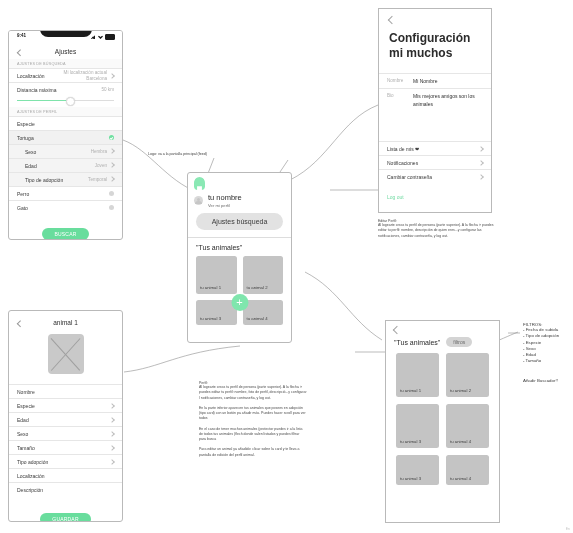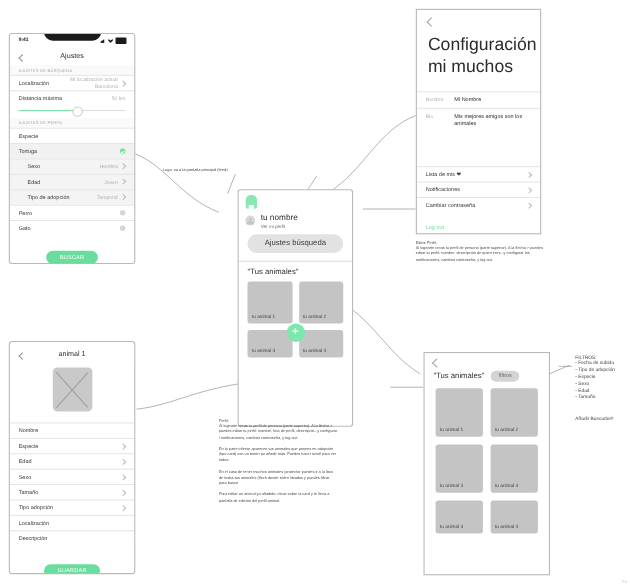--- a/index.html
+++ b/index.html
@@ -74,21 +74,21 @@
   .big-pill{background:#e2e2e2;color:#3a3a3a;border-radius:12px;font-size:7px;
             text-align:center;padding:5px 0;}
   .sect-title{font-size:7px;color:#2b2b2b;}
   .card{background:#c4c4c4;border-radius:2.5px;position:relative;}
   .card span{position:absolute;left:4px;bottom:4px;font-size:4.3px;color:#3f3f3f;line-height:1.25;}
   .fab{width:17px;height:17px;border-radius:50%;background:#7fe6ad;display:flex;
        align-items:center;justify-content:center;color:#fff;font-size:11px;line-height:1;}
 
   
   .hdr-chev{width:5px;height:5px;border-left:1px solid #a4a4a4;border-bottom:1px solid #a4a4a4;rotate:45deg;}
-  .h-title{font-size:16px;color:#2b2b2b;line-height:1.22;}
+  .h-title{font-size:12px;color:#2b2b2b;line-height:1.22;font-weight:bold;}
 
   
   .anno{font-size:3.5px;color:#4a4a4a;line-height:1.5;}
   .anno-title{font-size:3.5px;color:#4a4a4a;}
   .label-note{font-size:3.6px;color:#3d3d3d;}
   .flt-title{font-size:4.4px;color:#3d3d3d;}
   .flt-item{font-size:4.4px;color:#3d3d3d;line-height:1.42;}
 
   
   svg.wires{position:absolute;left:0;top:0;width:573px;height:533px;pointer-events:none;}
@@ -208,21 +208,21 @@
     <div class="dot"></div>
   </div>
 
   <div style="text-align:center;padding:8px 0 6px;">
     <div class="pill">BUSCAR</div>
   </div>
 </div>
 
 <div class="abs label-note" style="left:148px;top:152px;width:110px;">Logo: va a la pantalla principal (feed)</div>
 
-<div class="phone rounded" style="left:216px;top:172px;width:105px;height:216px;">
+<div class="phone rounded" style="left:187px;top:172px;width:105px;height:171px;">
 
   <div style="padding:4px 6px 0;">
     <div class="logo-leaf"></div>
   </div>
 
   <div style="display:flex;align-items:center;gap:5px;padding:3px 6px 5px;">
     <div class="avatar"></div>
     <div style="flex:1;">
       <div class="name-big">tu nombre</div>
       <div class="name-sub">Ver mi perfil</div>

